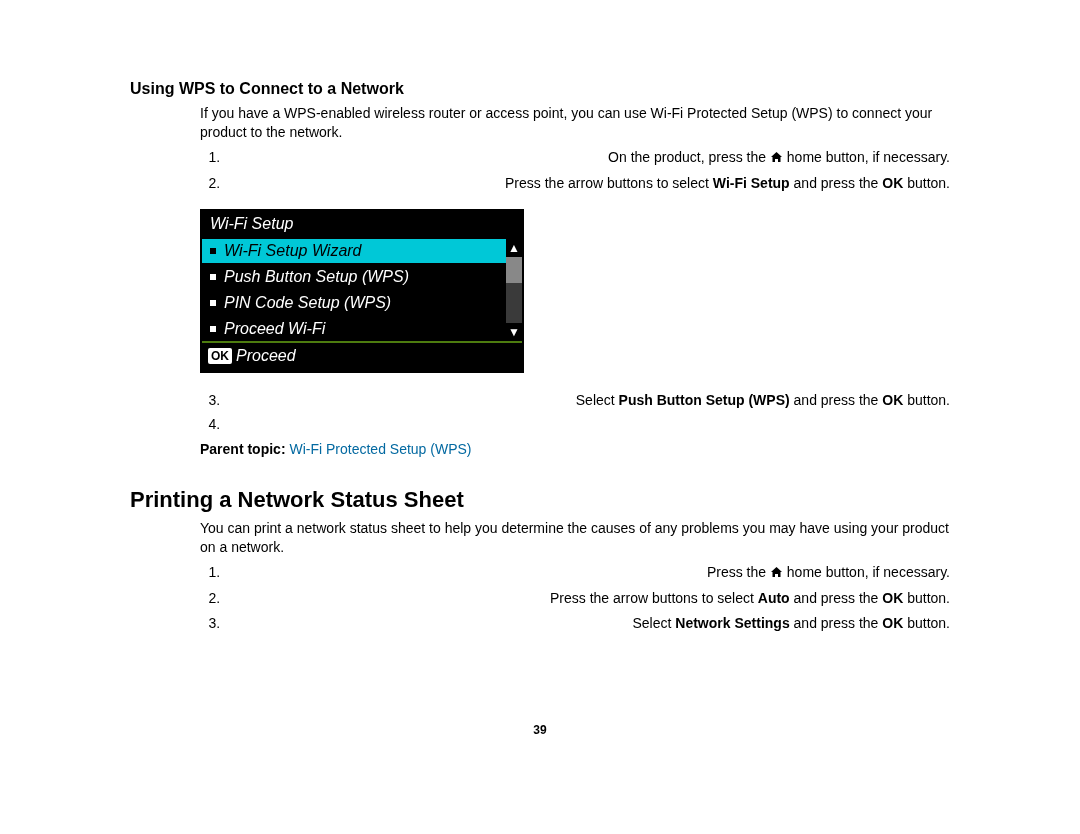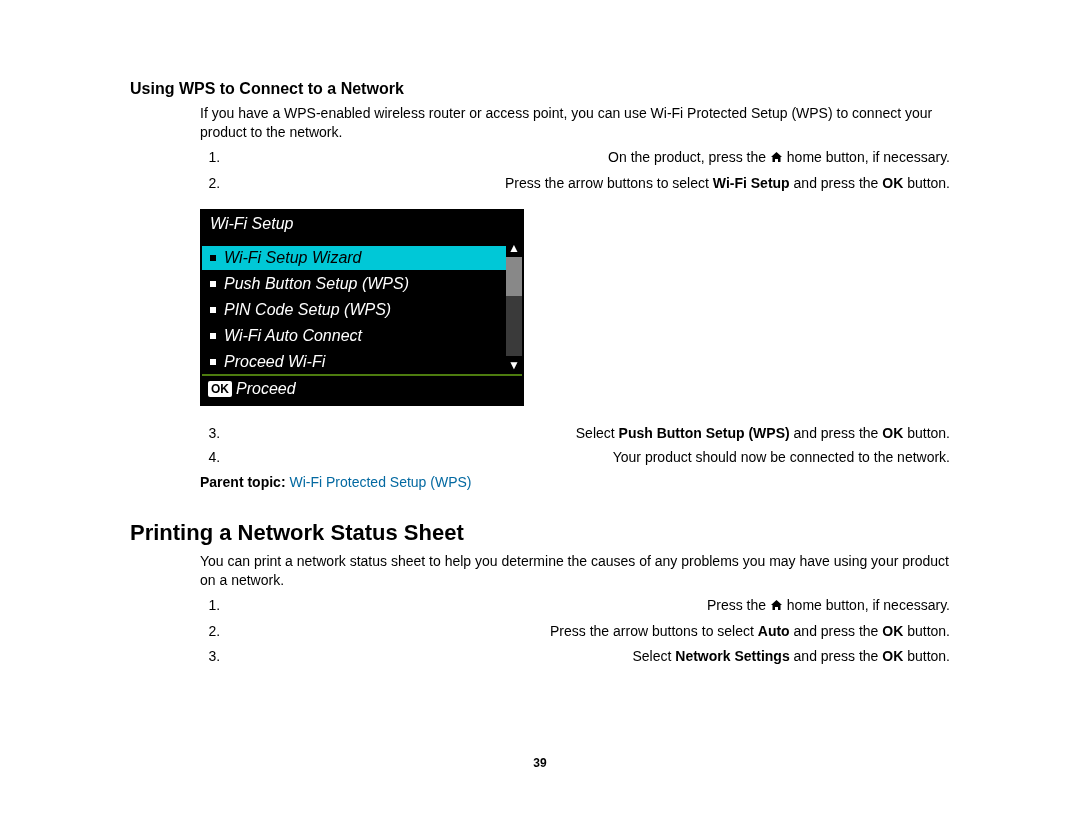--- a/index.html
+++ b/index.html
@@ -83,21 +83,20 @@
   .lcd-item {
     background: #000;
     color: #fff;
     font-size: 16px;
     padding: 3px 8px 3px 8px;
     border-top: 2px solid #000;
     font-style: italic;
   }
   .lcd-item.first {
     border-top: none;
-    margin-top: 7px;
   }
   .lcd-item.sel {
     background: #00c8d7;
     color: #000;
   }
   .lcd-bullet {
     display: inline-block;
     width: 6px;
     height: 6px;
     background: currentColor;
@@ -165,42 +164,40 @@
   </ol>
 
   
   <div class="lcd">
     <div class="lcd-title">Wi-Fi Setup</div>
     <div class="lcd-body">
       <div class="lcd-list">
         <div class="lcd-item sel first"><span class="lcd-bullet"></span><span>Wi-Fi Setup Wizard</span></div>
         <div class="lcd-item"><span class="lcd-bullet"></span><span>Push Button Setup (WPS)</span></div>
         <div class="lcd-item"><span class="lcd-bullet"></span><span>PIN Code Setup (WPS)</span></div>
-        <div class="lcd-item"><span class="lcd-bullet"></span><span>Wi-Fi Auto Connect</span></div>
         <div class="lcd-item"><span class="lcd-bullet"></span><span>Proceed Wi-Fi</span></div>
       </div>
       <div class="lcd-scroll">
         <div class="lcd-scroll-arrow">▲</div>
         <div class="lcd-scroll-track">
             <div class="lcd-scroll-thumb"></div>
           </div>
         <div class="lcd-scroll-arrow">▼</div>
       </div>
     </div>
     <div class="lcd-footer">
       <span class="lcd-ok">OK</span><span>Proceed</span>
     </div>
   </div>
 
   <ol start="3">
     <li>
       <span>Select </span><span class="bold">Push Button Setup (WPS)</span><span> and press the </span><span class="bold">OK</span><span> button.</span>
     </li>
     <li>
-      <p class="note">Your product should now be connected to the network.</p>
     </li>
   </ol>
 
   <p>
     <span class="parent-topic-label">Parent topic: </span><a href="#" class="parent-link">Wi-Fi Protected Setup (WPS)</a>
   </p>
 </div>
 
 <h1 class="major-heading">Printing a Network Status Sheet</h1>
 <div class="indent">

